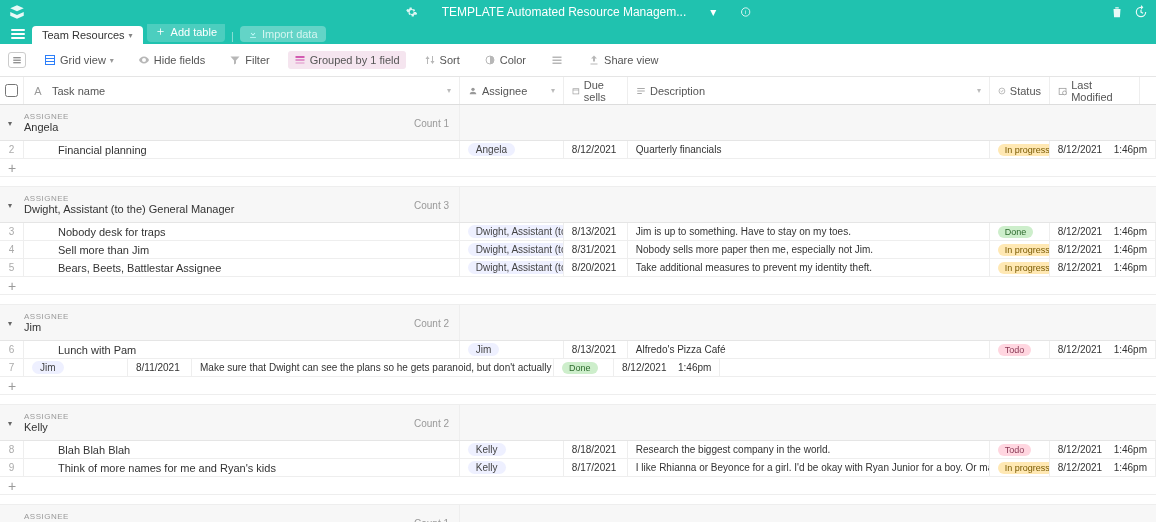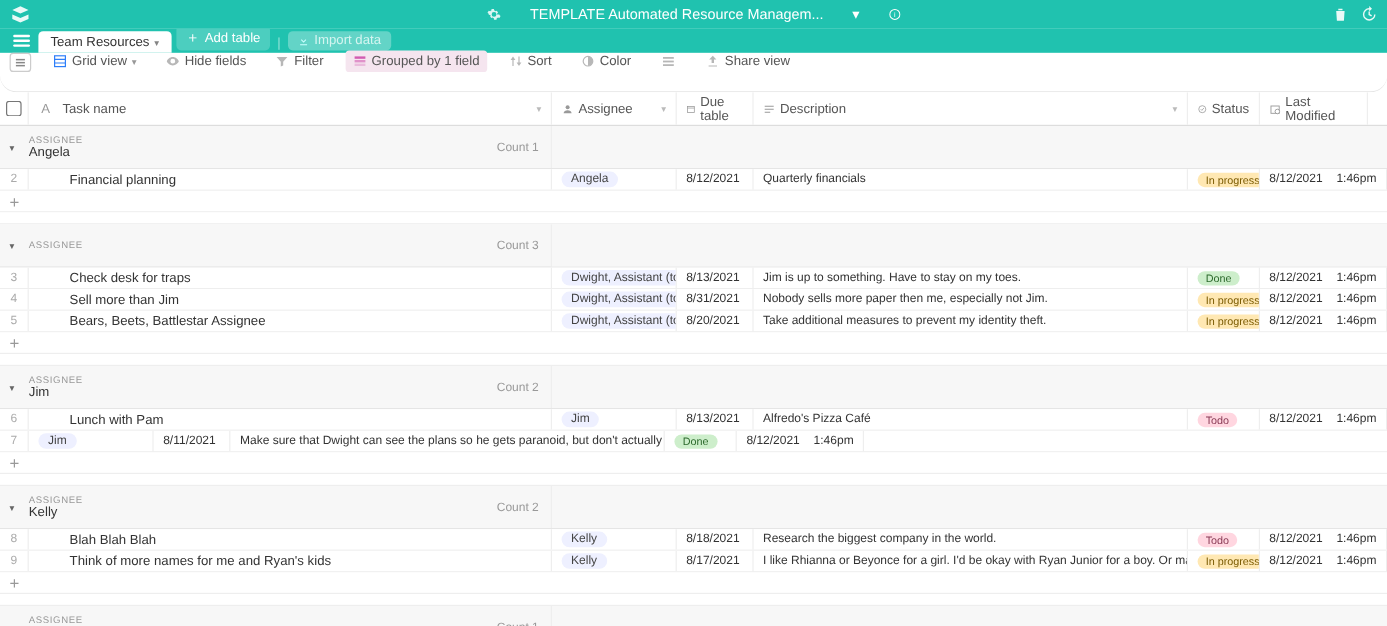--- a/index.html
+++ b/index.html
@@ -14,21 +14,21 @@
 .tabbar { background: #20c2af; height: 20px; display: flex; align-items: flex-end; padding: 0 8px; gap: 4px; }
 .hamburger { width: 20px; height: 20px; display: flex; flex-direction: column; justify-content: center; gap: 2px; cursor: pointer; padding: 3px; }
 .hamburger span { height: 2px; background: #fff; border-radius: 1px; }
 .tab { background: #fff; border-radius: 4px 4px 0 0; padding: 3px 10px; font-size: 11px; color: #333; display: flex; align-items: center; gap: 4px; }
 .tab.active { background: #fff; }
 .tabbtn { background: rgba(255,255,255,0.2); border-radius: 4px; padding: 2px 8px; font-size: 11px; color: #fff; display: flex; align-items: center; gap: 4px; margin-bottom: 2px; }
 .tabbtn.import { background: rgba(255,255,255,0.3); color: #d4f5f0; }
 .tabbtn .plus { font-size: 12px; }
 .chev { font-size: 8px; opacity: 0.6; }
 
-.toolbar { height: 28px; border-bottom: 1px solid #e5e5e5; display: flex; align-items: flex-end; padding: 16px 8px; gap: 12px; font-size: 11px; color: #555; border-radius: 14px; }
+.toolbar { height: 28px; border-bottom: 1px solid #e5e5e5; display: flex; align-items: center; padding: 16px 8px; gap: 12px; font-size: 11px; color: #555; }
 .toolbar .views-btn { width: 18px; height: 16px; border: 1px solid #ccc; border-radius: 3px; display: flex; align-items: center; justify-content: center; }
 .toolbar .item { display: flex; align-items: center; gap: 4px; cursor: pointer; padding: 3px 6px; border-radius: 3px; }
 .toolbar .item.grouped { background: #f5e5ef; color: #555; }
 .toolbar .ico { opacity: 0.6; }
 
 .header-row { display: flex; height: 28px; border-bottom: 1px solid #ddd; background: #fff; font-size: 11px; color: #555; }
 .header-row .cell { border-right: 1px solid #eee; display: flex; align-items: center; padding: 0 8px; gap: 4px; }
 .cb-col { width: 24px; justify-content: center; }
 .cb-col input { cursor: pointer; }
 .task-col { width: 436px; }
@@ -199,21 +199,21 @@
         <path d="M4 20c0-4 4-6 8-6s8 2 8 6" fill="#999"></path>
       </svg>
     <span>Assignee</span>
     <span class="dd">▾</span>
   </div>
   <div class="cell due-col">
     <svg width="10" height="10" viewBox="0 0 24 24">
         <rect x="3" y="5" width="18" height="16" fill="none" stroke="#999" stroke-width="2"></rect>
         <line x1="3" y1="9" x2="21" y2="9" stroke="#999" stroke-width="2"></line>
       </svg>
-    <span>Due table</span>
+    <span>Due sells</span>
   </div>
   <div class="cell desc-col">
     <svg width="10" height="10" viewBox="0 0 24 24">
         <line x1="3" y1="6" x2="21" y2="6" stroke="#999" stroke-width="2"></line>
         <line x1="3" y1="12" x2="21" y2="12" stroke="#999" stroke-width="2"></line>
         <line x1="3" y1="18" x2="14" y2="18" stroke="#999" stroke-width="2"></line>
       </svg>
     <span>Description</span>
     <span class="dd">▾</span>
   </div>
@@ -256,27 +256,28 @@
       </div>
       <div class="cell lm-date">8/12/2021</div>
       <div class="cell lm-time">1:46pm</div>
     </div>
     <div class="add-row">+</div>
     <div class="gap-row"></div>
     <div class="group-header">
     <div class="gleft">
       <span class="caret">▾</span>
       <span class="glabel">ASSIGNEE</span>
+      <span class="gname">Dwight, Assistant (to the) General Manager</span>
       <span class="count">Count 3</span>
     </div>
     <div class="gfill"></div>
     </div>
     <div class="row">
       <div class="cell num">3</div>
-      <div class="cell task">Check desk for traps</div>
+      <div class="cell task">Nobody desk for traps</div>
       <div class="cell assignee">
         <span>Dwight, Assistant (to th...</span>
       </div>
       <div class="cell due">8/13/2021</div>
       <div class="cell desc">Jim is up to something. Have to stay on my toes.</div>
       <div class="cell status">
         <span class="status-done">Done</span>
       </div>
       <div class="cell lm-date">8/12/2021</div>
       <div class="cell lm-time">1:46pm</div>

